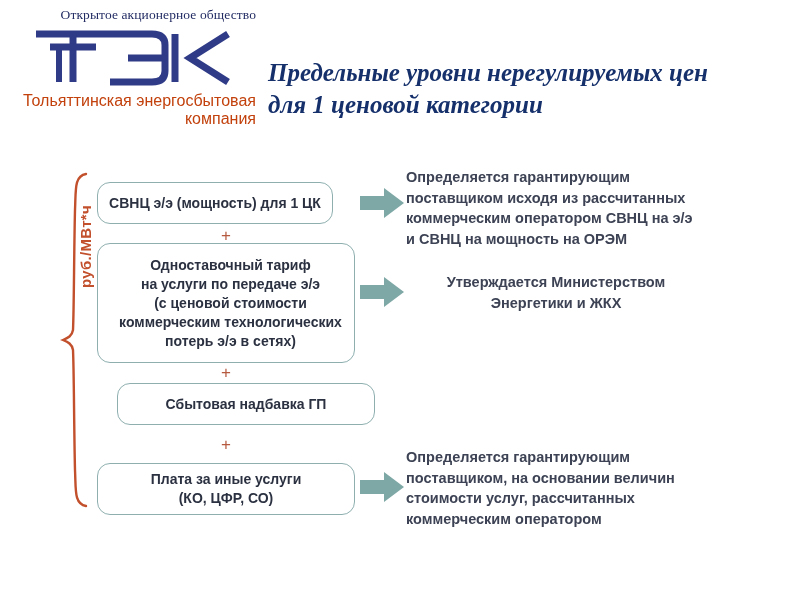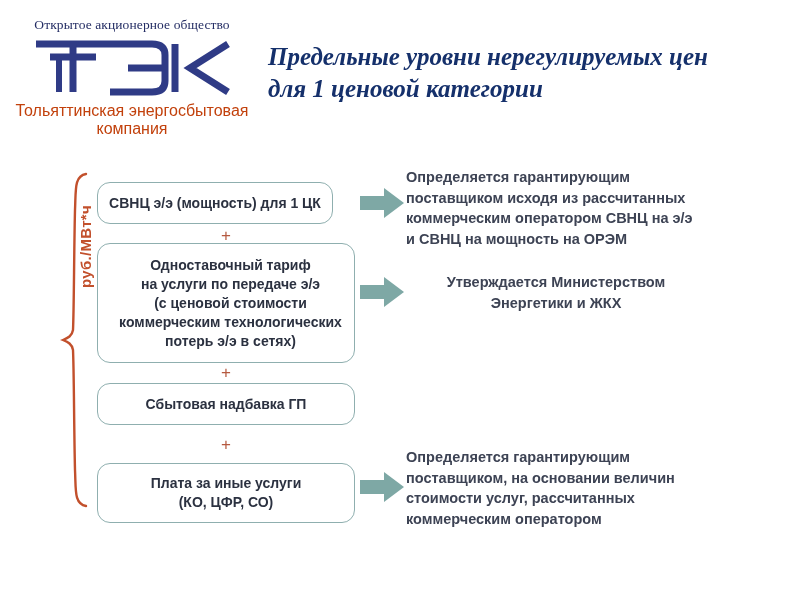--- a/index.html
+++ b/index.html
@@ -18,23 +18,23 @@
     position: relative;
     width: 800px;
     height: 600px;
     background: #ffffff;
   }
 
   
   #logo-block {
     position: absolute;
     left: 8px;
-    top: 16px;
+    top: 6px;
     width: 248px;
-    text-align: center;
+    text-align: right;
   }
   .logo-text-top {
     font-family: "Liberation Serif", serif;
     font-size: 13.5px;
     color: #232c63;
     line-height: 17px;
     letter-spacing: 0.1px;
     white-space: nowrap;
   }
   .logo-mark {
@@ -48,21 +48,21 @@
     font-family: Liberation Sans, sans-serif;
     font-size: 16px;
     color: #c2410c;
     line-height: 18px;
   }
 
   
   #title {
     position: absolute;
     left: 268px;
-    top: 24px;
+    top: 40px;
     width: 520px;
     font-family: "Liberation Serif", serif;
     font-style: italic;
     font-weight: bold;
     font-size: 25px;
     line-height: 32px;
     color: #15306b;
   }
   #title .tline { display: block; }
 
@@ -104,22 +104,22 @@
     justify-content: center;
     text-align: center;
     color: #2b3140;
     font-size: 14px;
     font-weight: bold;
     line-height: 19px;
     padding: 4px 8px;
   }
   #box-1 { top: 182px;  width: 236px; height: 42px; padding-left: 8px; }
   #box-2 { top: 243px;  width: 258px; height: 120px; padding-left: 17px; }
-  #box-3 { top: 383px;  width: 258px; height: 42px; }
-  #box-4 { top: 463px;  width: 258px; height: 60px; }
+  #box-3 { top: 383px;  width: 258px; height: 42px; margin-left: 20px; }
+  #box-4 { top: 463px;  width: 258px; height: 52px; }
 
   .box .bline { display: block; }
 
   
   .plus {
     position: absolute;
     left: 97px;
     width: 258px;
     text-align: center;
     font-size: 17px;

